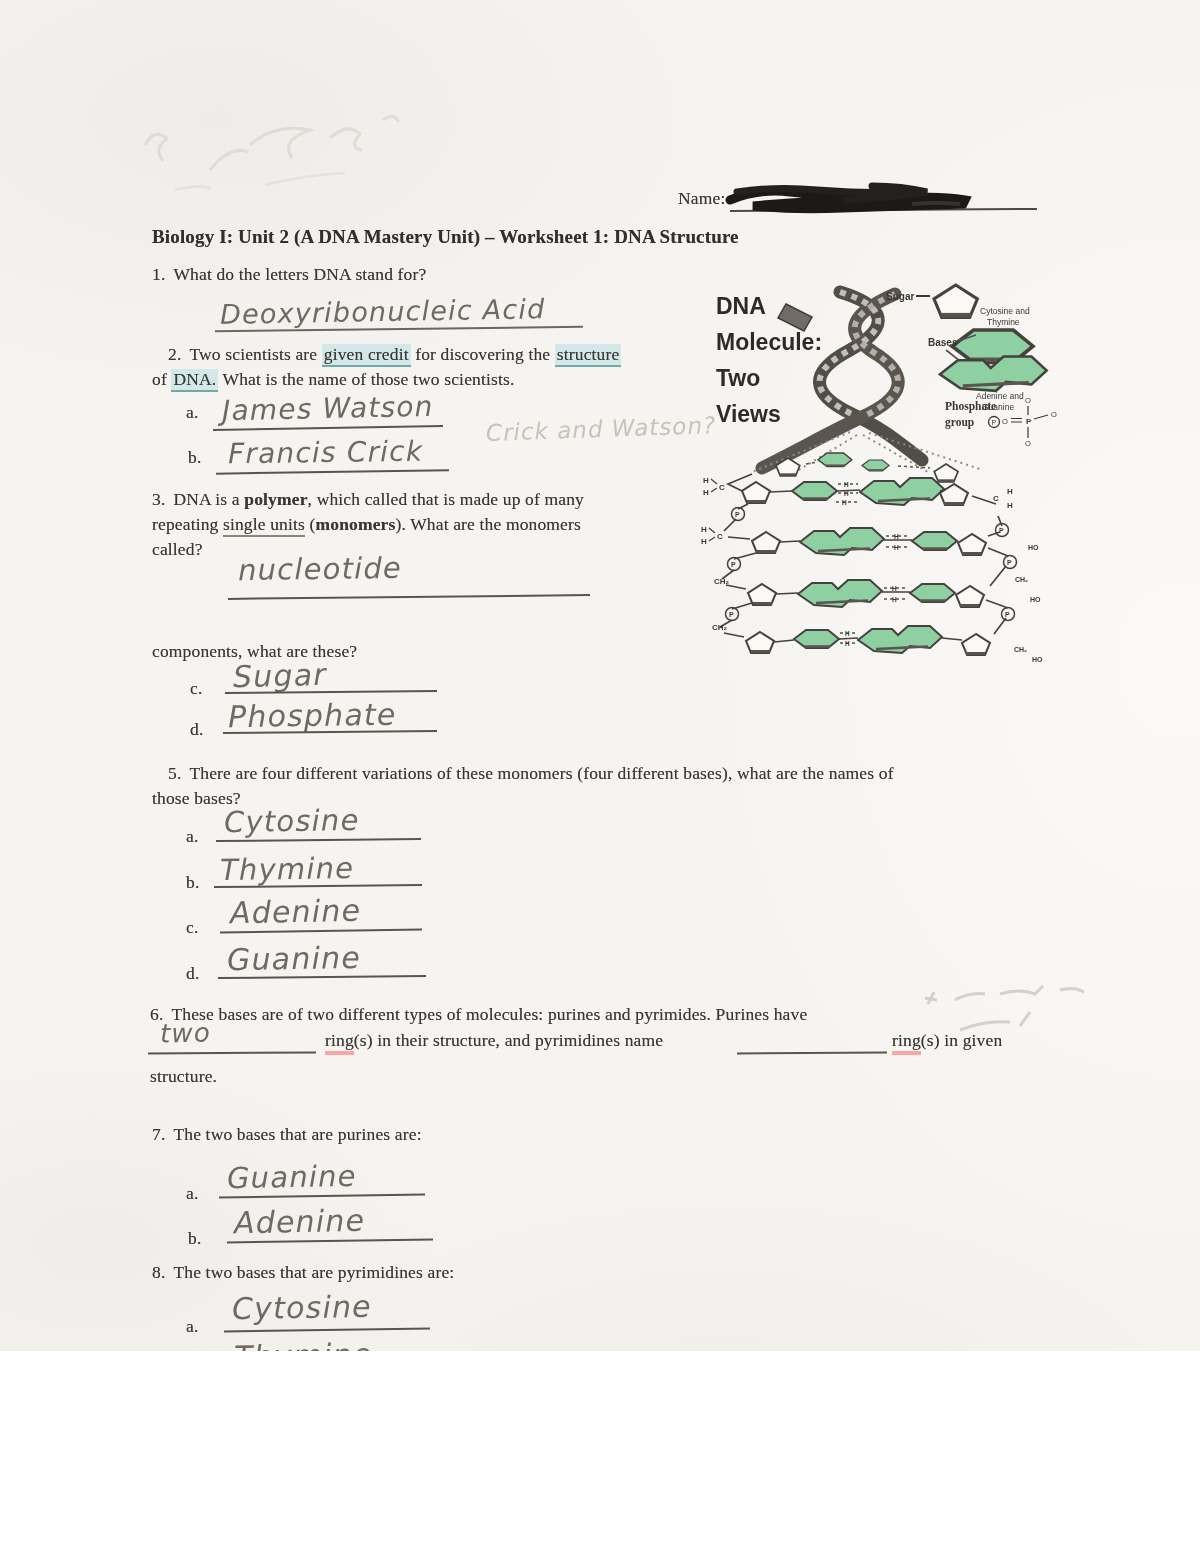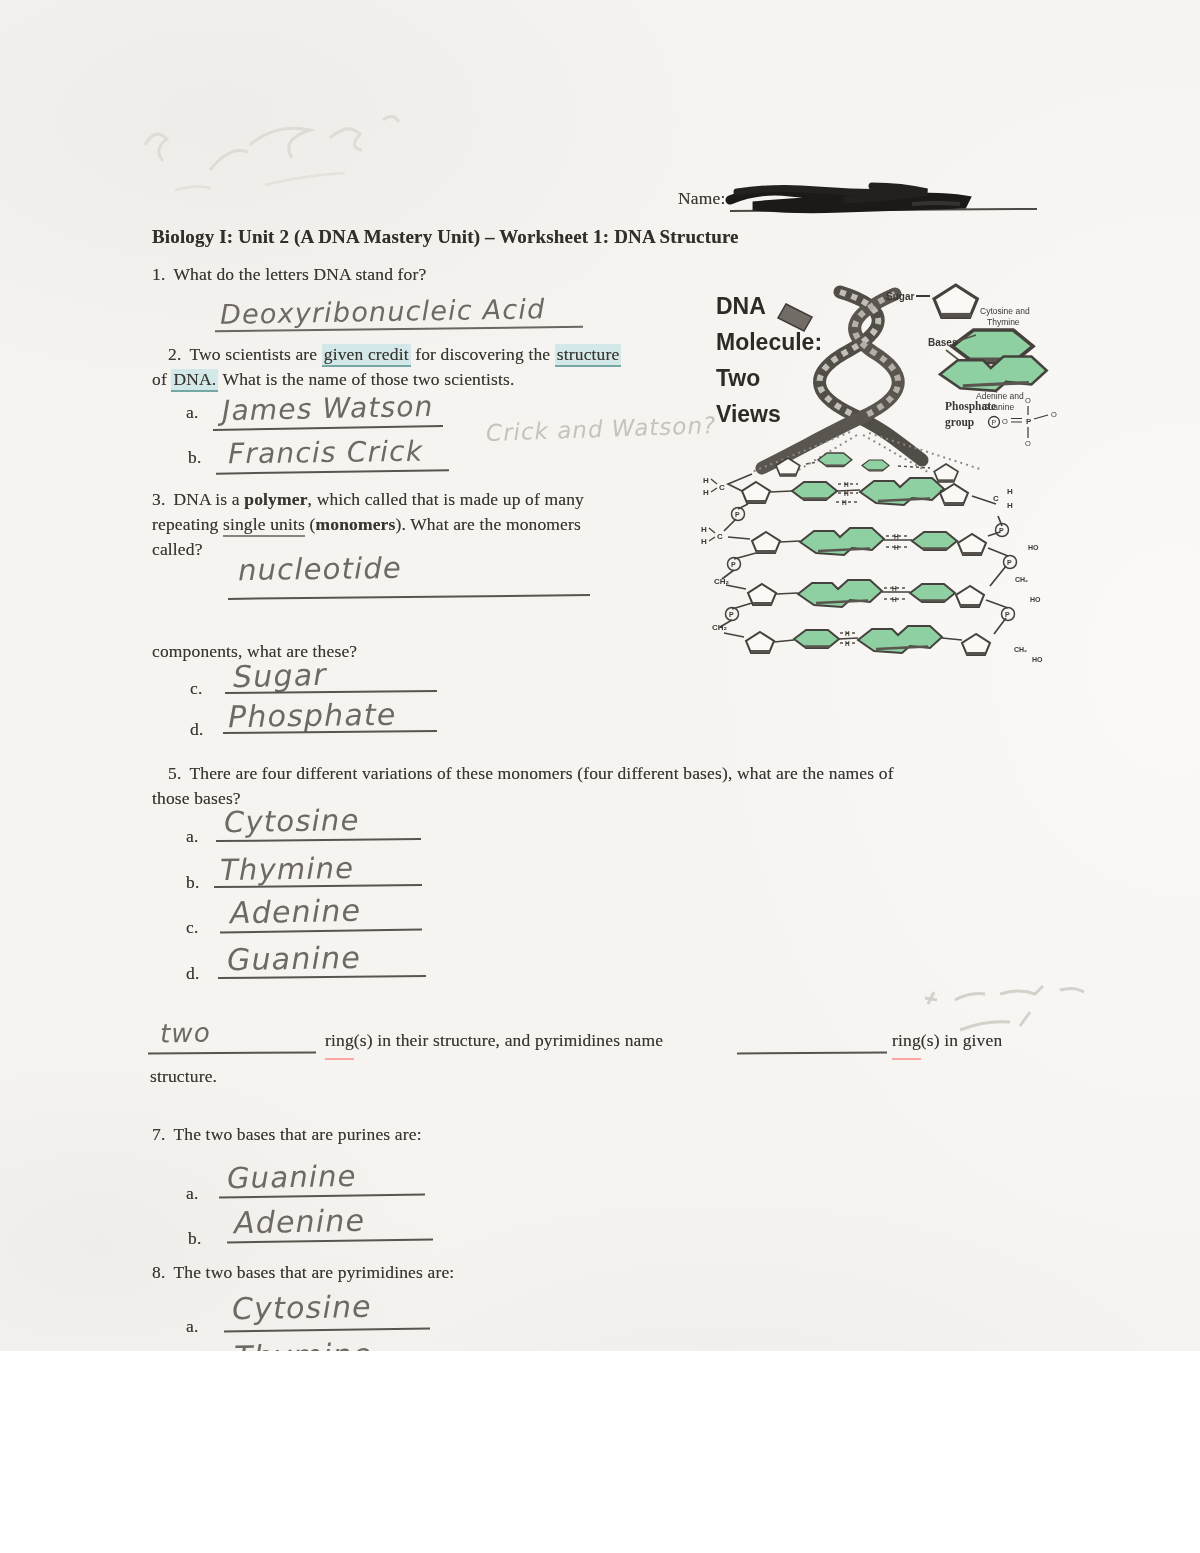--- a/index.html
+++ b/index.html
@@ -12,21 +12,21 @@
       radial-gradient(700px 900px at 98% 45%, rgba(255,255,255,0.5), rgba(0,0,0,0) 70%),
       radial-gradient(500px 300px at 8% 85%, rgba(110,105,95,0.05), rgba(0,0,0,0) 70%),
       radial-gradient(800px 400px at 60% 98%, rgba(120,112,100,0.05), rgba(0,0,0,0) 70%);}
   .print{position:absolute;font-family:"Liberation Serif",serif;font-size:17.5px;color:#3a3631;
     white-space:nowrap;letter-spacing:.15px;text-shadow:0 0 .5px rgba(58,54,49,.55);}
   .qnum{margin-right:8px;}
   .bold{font-weight:bold;}
   .title{font-weight:bold;font-size:19px;color:#332f2a;}
   .hl{background:rgba(168,219,224,.45);border-bottom:2.5px solid #75a8a5;padding:0 2px 1px 2px;}
   .ulp{border-bottom:2.5px solid #8a847c;padding-bottom:1px;}
-  .ulr{border-bottom:2px solid #fca5a5;padding-bottom:8px;}
+  .ulr{border-bottom:4px solid #fca5a5;padding-bottom:1px;}
   .hw{position:absolute;font-family:"DejaVu Sans",sans-serif;font-style:italic;color:#6f6963;
     white-space:nowrap;letter-spacing:1.2px;}
   .ansline{position:absolute;height:0;border-bottom:2.5px solid #59544d;}
   .thin{border-bottom-width:2px;border-bottom-color:#6b665f;}
   .pencil{position:absolute;font-family:"DejaVu Sans",sans-serif;font-style:italic;
     color:#c7c2ba;white-space:nowrap;letter-spacing:1px;}
   .dg-title{position:absolute;left:700px;top:288px;font-family:"Liberation Sans",sans-serif;
     font-weight:bold;font-size:23px;color:#2e2b27;line-height:36px;margin-left:16px;}
   .bottom-edge{position:absolute;left:0;top:1462px;width:1200px;height:4px;
     background:linear-gradient(to right, rgba(40,46,62,0) 2%, rgba(40,46,62,.25) 22%,
@@ -103,20 +103,23 @@
   <span class="print" style="left:186px;top:872px;">b.</span>
   <span class="hw" style="left:220px;top:852px;font-size:29px;transform:rotate(-0.8deg);">Thymine</span>
   <div class="ansline" style="left:214px;top:885px;width:208px;transform:rotate(-0.6deg);"></div>
   <span class="print" style="left:186px;top:917px;">c.</span>
   <span class="hw" style="left:230px;top:894px;font-size:30px;transform:rotate(-1.2deg);">Adenine</span>
   <div class="ansline" style="left:220px;top:930px;width:202px;transform:rotate(-0.8deg);"></div>
   <span class="print" style="left:186px;top:963px;">d.</span>
   <span class="hw" style="left:227px;top:941px;font-size:30px;transform:rotate(-1deg);">Guanine</span>
   <div class="ansline" style="left:218px;top:976px;width:208px;transform:rotate(-0.6deg);"></div>
 
+  <div class="print" style="left:150px;top:1004px;">
+    <span class="qnum">6.</span><span>These bases are of two different types of molecules: purines and pyrimides.  Purines have</span>
+  </div>
   <span class="hw" style="left:160px;top:1018px;font-size:26px;transform:rotate(-1deg);">two</span>
   <div class="ansline" style="left:148px;top:1052px;width:168px;transform:rotate(-0.4deg);"></div>
   <div class="print" style="left:325px;top:1030px;">
     <span class="ulr">ring</span><span>(s) in their structure, and pyrimidines name</span>
   </div>
   <span class="hw" style="left:752px;top:1018px;font-size:26px;transform:rotate(-1deg);"></span>
   <div class="ansline" style="left:737px;top:1052px;width:150px;transform:rotate(-0.4deg);"></div>
   <div class="print" style="left:892px;top:1030px;">
     <span class="ulr">ring</span><span>(s) in given</span>
   </div>

